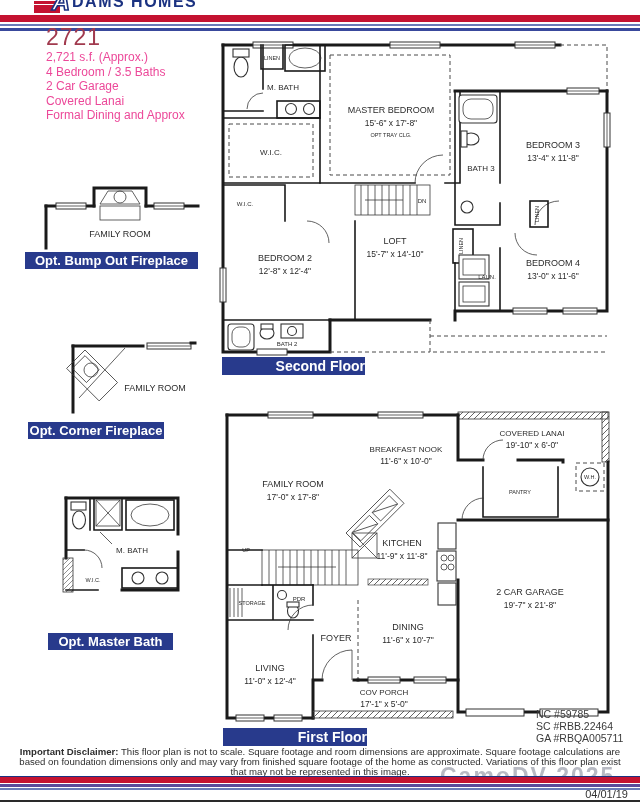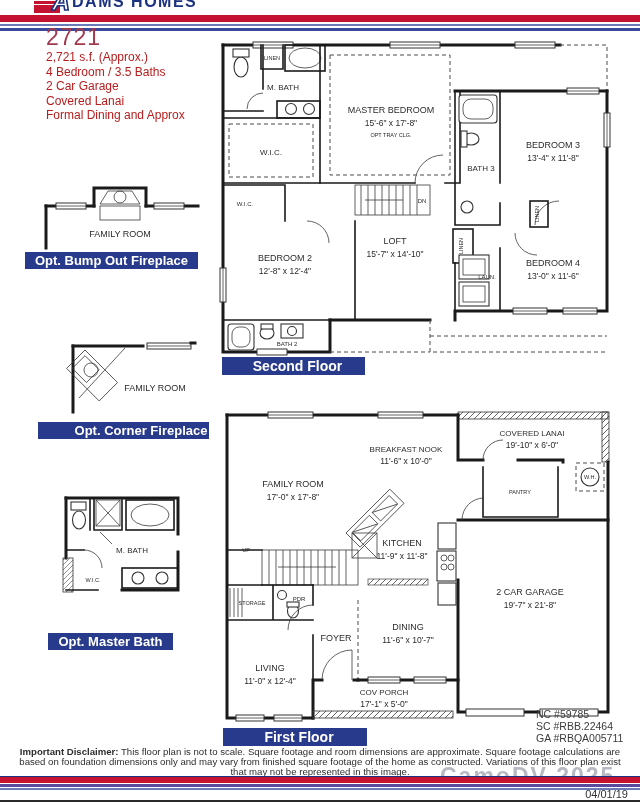--- a/index.html
+++ b/index.html
@@ -18,25 +18,25 @@
   .fstripes{position:absolute;left:0;right:0;top:776px;}
   .s-red{height:7px;background:#c41230;}
   .s-w2{height:2px;background:#fff;}
   .s-w1{height:1px;background:#fff;}
   .s-b2{height:2px;background:#6b7ab8;}
   .s-b3{height:3px;background:#39499c;}
   .s-p3{height:3px;background:#5b4a9b;}
   .s-n1{height:1px;background:#1b3281;}
   
   .model{position:absolute;left:46px;top:24px;font-size:23px;color:#a13a4e;letter-spacing:1px;}
-  .specs{position:absolute;left:46px;top:50px;font-size:12px;line-height:14.5px;color:#b91c1c;}
+  .specs{position:absolute;left:46px;top:50px;font-size:12px;line-height:14.5px;color:#ec4899;}
   
   .bar{position:absolute;background:#283a8c;color:#fff;font-weight:bold;
        height:17px;line-height:17px;text-align:center;font-size:13px;}
-  .bar.left{text-align:center;padding-left:8px;font-size:14px;height:18px;line-height:18px;}
+  .bar.left{text-align:right;padding-left:8px;font-size:14px;height:18px;line-height:18px;}
   
   .lic{position:absolute;left:536px;top:708px;font-size:10.5px;line-height:12px;color:#3a3a3a;}
   .disc{position:absolute;left:12px;width:616px;top:747px;font-size:9.6px;line-height:9.8px;
         text-align:center;color:#2e2e2e;}
   .follow{display:flex;justify-content:center;align-items:center;gap:2px;margin-top:1px;}
   .sicon{display:inline-block;width:10px;height:10px;border-radius:2px;color:#fff;
          font-size:7px;font-weight:bold;line-height:10px;text-align:center;}
   .i-fb{background:#3b5998;} .i-tw{background:#3aa9e0;} .i-li{background:#2867b2;}
   .i-pi{background:#5b4a9b;} .i-yt{background:#e52d27;} .i-hz{background:#7ac142;}
   .date{position:absolute;right:12px;top:788px;font-size:11px;color:#333;}
@@ -106,21 +106,21 @@
     <line class="thin" x1="92" y1="10" x2="136" y2="10"></line>
   <path class="w" d="M136,7 H140"></path>
   <g transform="translate(30,14) rotate(45)">
     <rect class="thin" x="0" y="0" width="46" height="26"></rect>
     <rect class="thin" x="4" y="4" width="20" height="18"></rect>
   </g>
   <circle class="thin" cx="36" cy="34" r="7"></circle>
   <path class="thin" d="M70,12 L24,62"></path>
   <text class="lbl" x="100" y="55">FAMILY ROOM</text>
 </svg>
-<div class="bar" style="left:38px;top:422px;width:136px;padding-left:35px;">Opt. Corner Fireplace</div>
+<div class="bar" style="left:28px;top:422px;width:136px;">Opt. Corner Fireplace</div>
 
 <svg style="left:38px;top:490px;" width="155" height="112" viewBox="0 0 155 112">
   <defs>
     <pattern id="h3" patternUnits="userSpaceOnUse" width="5" height="5">
       <path d="M0,5 L5,0" stroke="#777" stroke-width="0.8"></path>
     </pattern>
   </defs>
   <path class="w" d="M28,8 H140 V44 M140,62 V100 H84"></path>
   <path class="w" d="M28,8 V68"></path>
   <rect x="25" y="68" width="10" height="34" fill="url(#h3)" stroke="#333" stroke-width="0.8"></rect>

